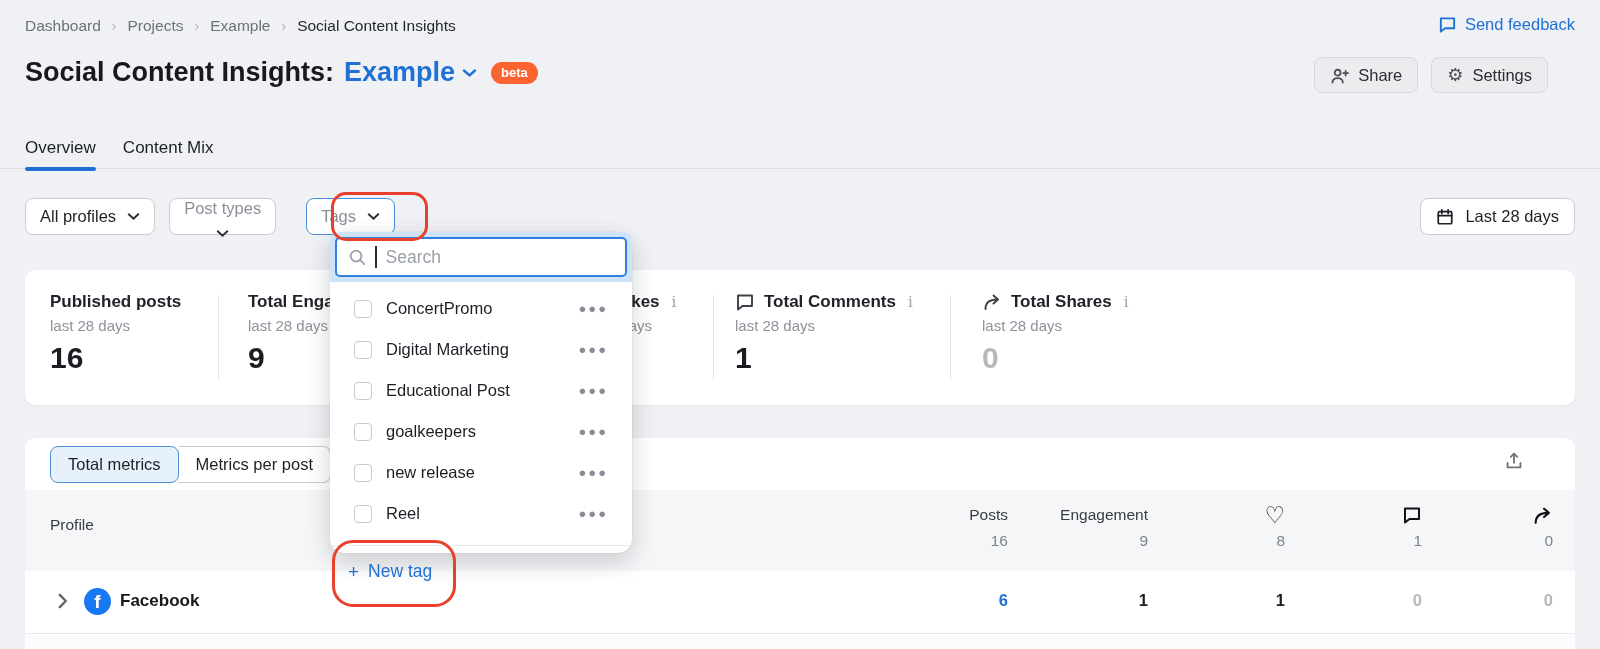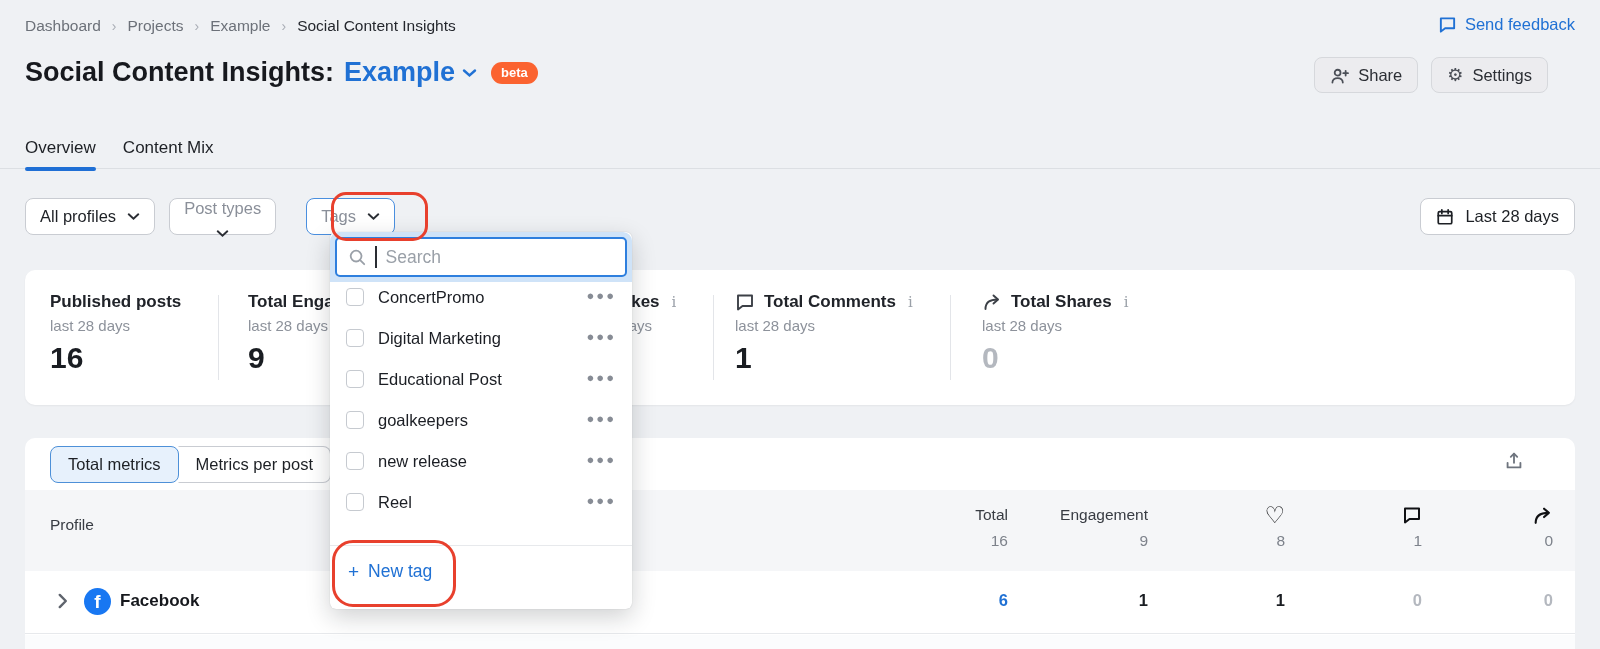--- a/index.html
+++ b/index.html
@@ -69,27 +69,27 @@
   .trow { position:absolute; top:133px; left:0; right:0; height:63px; background:#fff; border-bottom:1px solid #e7e9ec; cursor:pointer; }
   .row-chevron { position:absolute; left:32px; top:21px; color:#5f646d; }
   .fb-logo { position:absolute; left:59px; top:17px; width:27px; height:27px; border-radius:50%; background:#1877f2; color:#fff; font-weight:700; font-size:19px; display:flex; align-items:center; justify-content:center; }
   .row-name { position:absolute; left:95px; top:20px; font-size:17px; font-weight:700; color:#16181d; }
   .td { position:absolute; top:20px; font-size:16.5px; font-weight:700; text-align:right; color:#1a1d22; }
   .td.link { color:#2071d4; }
   .td.zero { color:#b4b8bf; }
   .next-row { position:absolute; top:197px; left:0; right:0; bottom:0; background:#fbfcfd; }
 
   
-  .dropdown { position:absolute; left:330px; top:232px; width:302px; height:377px; background:#fff; border-radius:6px; box-shadow:0 8px 24px rgba(20,24,31,.20), 0 0 1px rgba(20,24,31,.25); z-index:10; }
+  .dropdown { position:absolute; left:330px; top:232px; width:302px; height:321px; background:#fff; border-radius:14px; box-shadow:0 8px 24px rgba(20,24,31,.20), 0 0 1px rgba(20,24,31,.25); z-index:10; }
   .search-strip { height:50px; background:#cfe3f8; border-radius:9px 9px 0 0; padding:5px; }
   .search-box { height:40px; background:#fff; border:2px solid #2e7fde; border-radius:5px; display:flex; align-items:center; gap:9px; padding:0 11px; cursor:text; }
   .caret { width:1.5px; height:22px; background:#2a2d33; }
   .placeholder { font-size:17.5px; color:#9aa0a8; }
   .tag-list { margin-top:6px; }
-  .tag-item { height:41px; display:flex; padding:0 16px; gap:14px; cursor:pointer; }
+  .tag-item { height:41px; display:flex; align-items:center; padding:0 24px; gap:14px; cursor:pointer; }
   .cb { width:18px; height:18px; border:1.5px solid #c6cad0; border-radius:4px; background:#fff; flex:none; cursor:pointer; }
   .tag-label { font-size:16.5px; color:#1b1e24; flex:1; }
   .dots { color:#878c95; font-size:13px; letter-spacing:2px; cursor:pointer; }
   .dd-sep { height:1px; background:#e7e9ec; margin-top:11px; }
   .new-tag { display:flex; align-items:center; gap:9px; padding:15px 18px; color:#2071d4; font-size:17.5px; font-weight:500; cursor:pointer; }
   .plus-glyph { font-size:19px; font-weight:500; line-height:1; }
 
   
   .annot { position:absolute; border:3px solid #e8402d; pointer-events:none; z-index:30; }
   .annot-tags { left:331px; top:192px; width:97px; height:49px; border-radius:15px; }
@@ -253,21 +253,21 @@
       <svg width="22" height="22" viewBox="0 0 24 24" fill="none" stroke="currentColor" stroke-width="2" stroke-linecap="round" stroke-linejoin="round">
           <path d="M12 14V4"></path>
           <path d="M8.5 7.5L12 4l3.5 3.5"></path>
           <path d="M5 14v5h14v-5"></path>
         </svg>
     </div>
 
     <div class="thead">
       <div class="th-profile">Profile</div>
       <div class="th-cell c-posts">
-        <div class="lbl">Total</div>
+        <div class="lbl">Posts</div>
         <div class="tot">16</div>
       </div>
       <div class="th-cell c-eng">
         <div class="lbl">Engagement</div>
         <div class="tot">9</div>
       </div>
       <div class="th-cell c-likes">
         <div class="lbl">
             <span class="heart-glyph">♡</span>
           </div>

